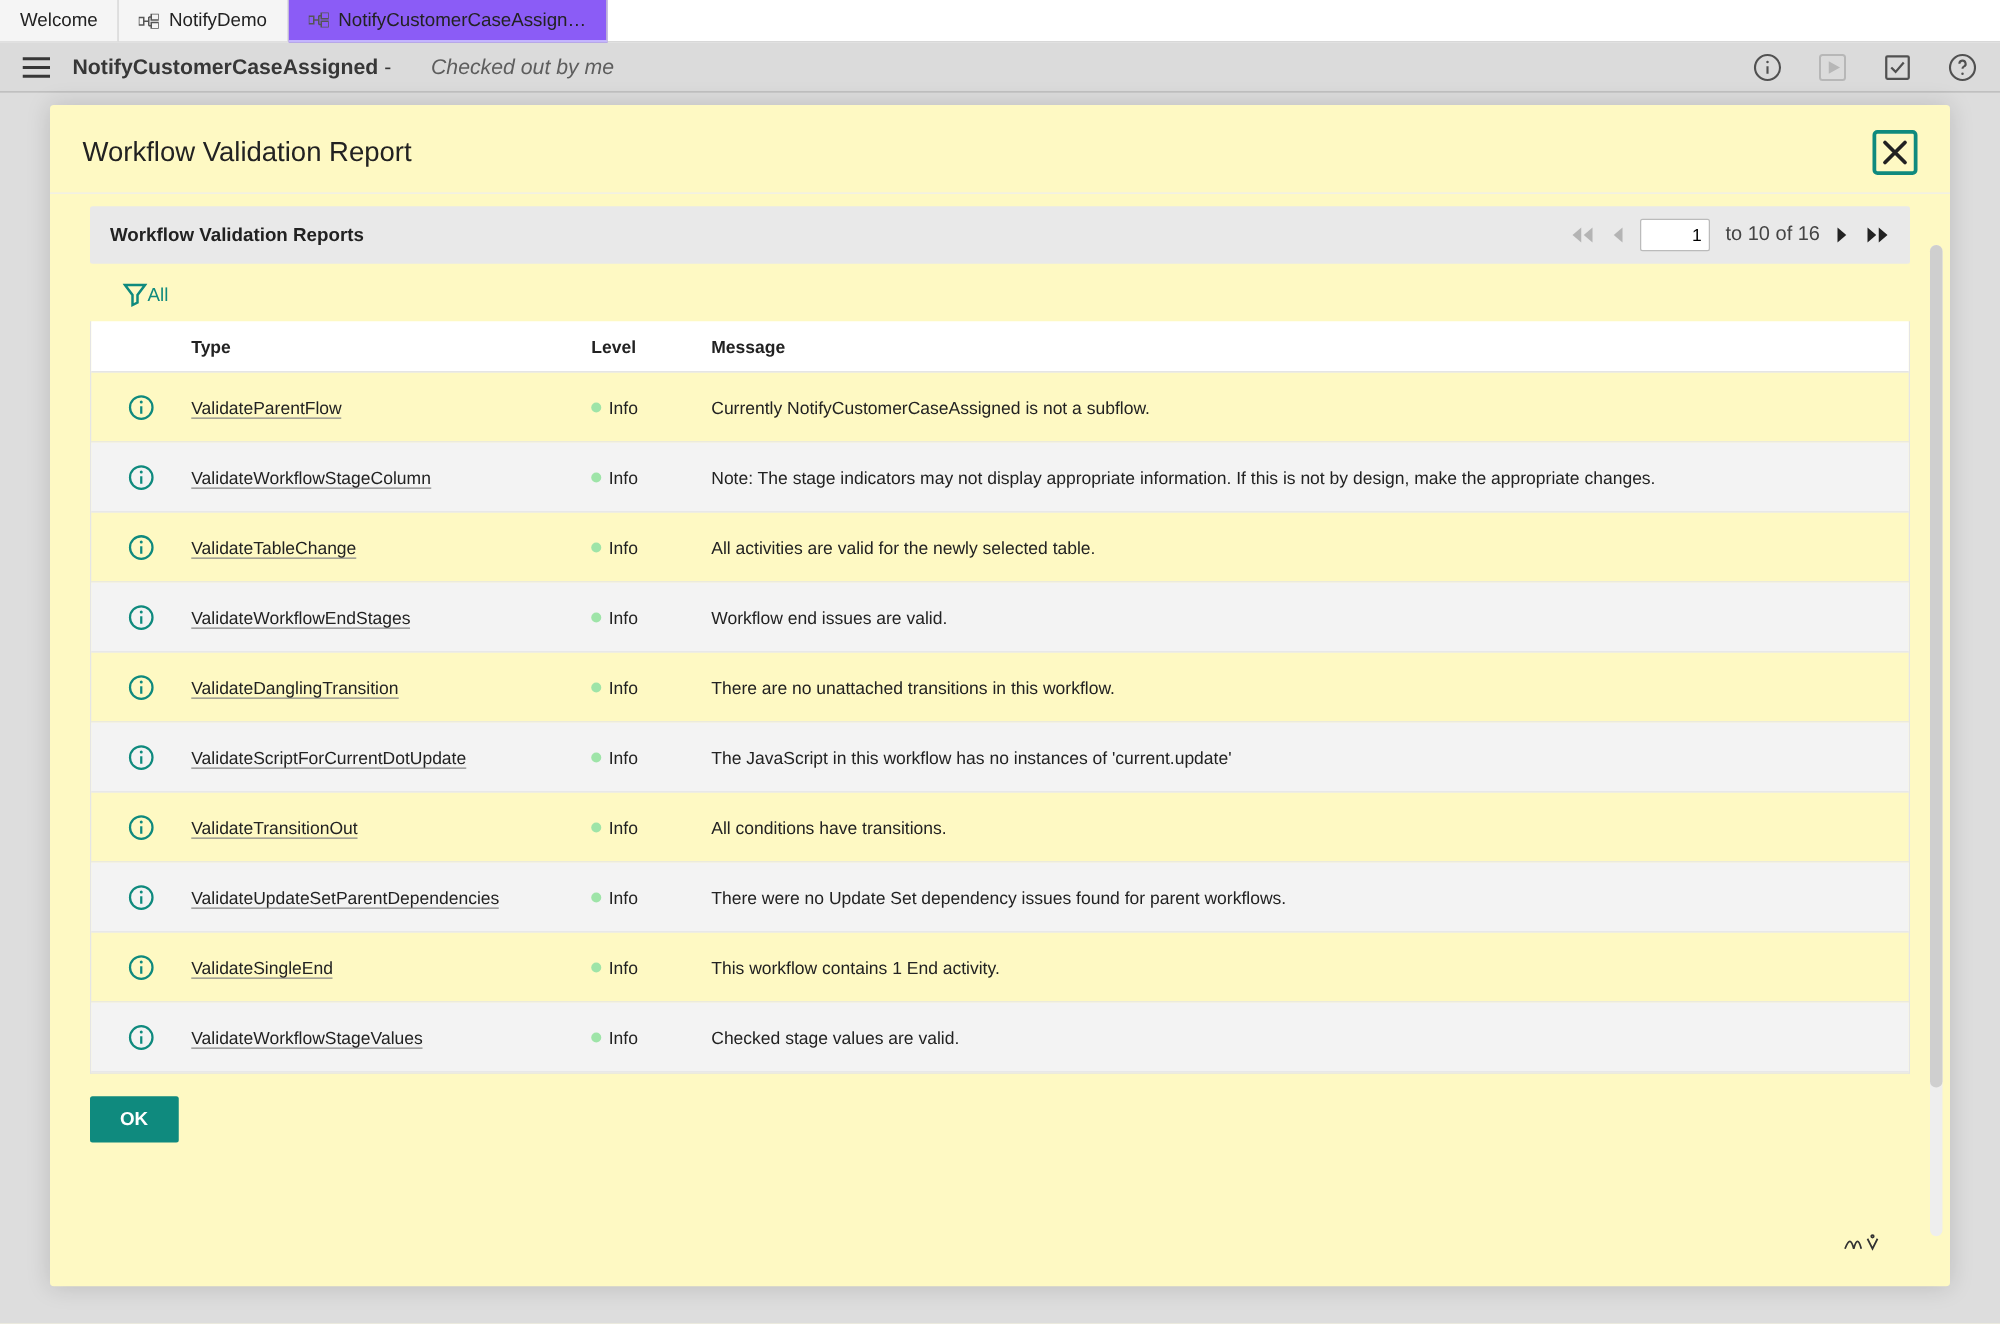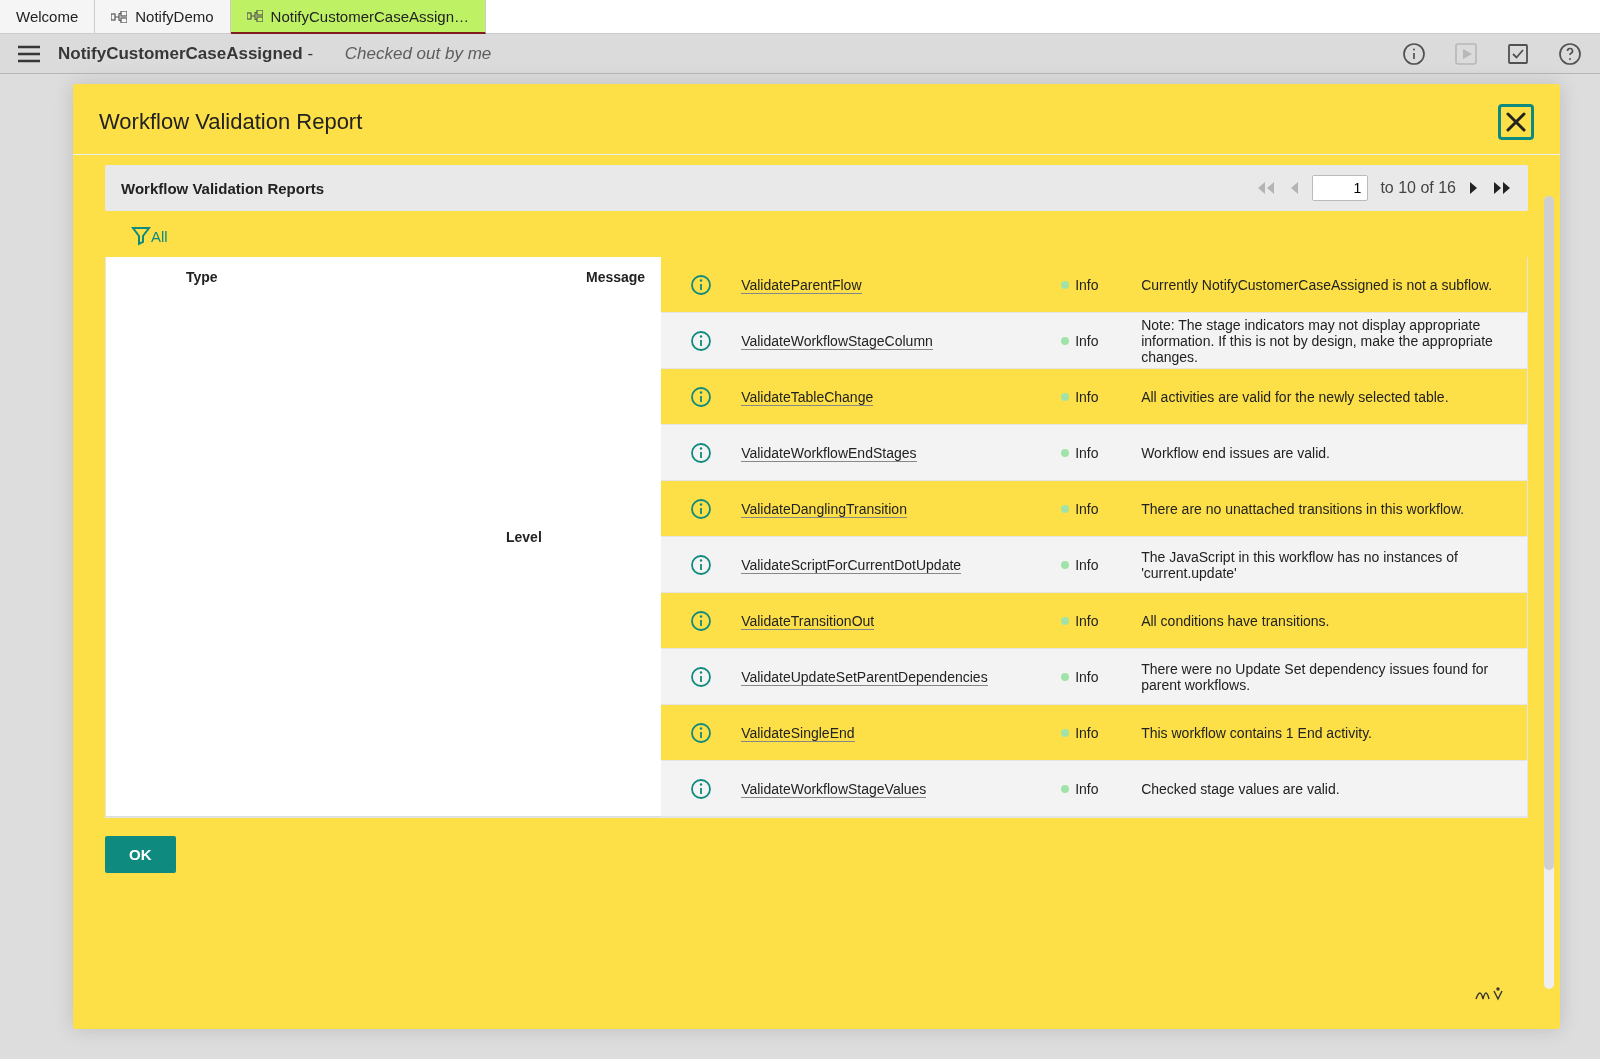--- a/index.html
+++ b/index.html
@@ -1,37 +1,37 @@
 <!DOCTYPE html>
 <html><head>
 <meta charset="utf-8">
 <style>
 * { box-sizing: border-box; margin: 0; padding: 0; }
 body { font-family: -apple-system, "Helvetica Neue", Arial, sans-serif; font-size: 14px; color: #222; background: #fff; width: 1600px; height: 1059px; overflow: hidden; position: relative; }
 
 
 .tabs-row { display: flex; border-bottom: 1px solid #ccc; height: 34px; background: #fff; }
 .tab { padding: 0 16px; display: flex; align-items: center; gap: 8px; border-right: 1px solid #ccc; background: #f5f5f5; font-size: 15px; cursor: pointer; }
-.tab.active { background: #bef264; border-bottom: 2px solid #7f1d1d; margin-bottom: -1px; }
+.tab.active { background: #8b5cf6; border-bottom: 2px solid #c4b5fd; margin-bottom: -1px; }
 .wf-icon-span { display: inline-flex; align-items: center; }
 
 
 .page-header { height: 40px; display: flex; align-items: center; padding: 0 18px; background: #fdfdfd; border-bottom: 1px solid #ccc; gap: 18px; }
 .menu-burger { display: inline-flex; }
 .page-title-text { font-size: 17px; }
 .title-bold { font-weight: 700; text-align: center; }
 .title-italic { font-style: italic; color: #555; margin-left: 27px; }
 .header-spacer { flex: 1; }
 .hdr-icon { display: inline-flex; margin-left: 10px; color: #444; }
 
 
 .backdrop { position: absolute; inset: 0; top: 34px; background: rgba(120,120,120,0.25); }
 
 
-.modal { position: absolute; left: 40px; top: 84px; right: 40px; bottom: 30px; background: #fde047; border-radius: 3px; box-shadow: 0 0 20px rgba(0,0,0,0.15); display: flex; flex-direction: column; margin-left: 33px; }
+.modal { position: absolute; left: 40px; top: 84px; right: 40px; bottom: 30px; background: #fef9c3; border-radius: 3px; box-shadow: 0 0 20px rgba(0,0,0,0.15); display: flex; flex-direction: column; }
 .modal-head { padding: 20px 26px 14px; display: flex; align-items: center; border-bottom: 1px solid #eee; }
 .modal-title { font-size: 22px; font-weight: 400; flex: 1; }
 .close-x { width: 36px; height: 36px; border: 3px solid #0f8a7e; border-radius: 4px; display: flex; align-items: center; justify-content: center; cursor: pointer; }
 
 .modal-body { flex: 1; padding: 10px 32px 20px; overflow: auto; position: relative; }
 
 
 .grid-bar { background: #e9e9e9; border-radius: 2px; padding: 10px 16px; display: flex; align-items: center; gap: 20px; }
 .grid-bar-title { font-weight: 700; font-size: 15px; }
 .grid-bar-spacer { flex: 1; }
@@ -39,25 +39,25 @@
 .pager-btn { cursor: pointer; display: inline-flex; color: #555; }
 .pager-btn.disabled { opacity: .35; cursor: default; }
 .pager-input { width: 56px; height: 26px; text-align: right; padding: 0 6px; border: 1px solid #bbb; border-radius: 2px; font-size: 14px; }
 .pager-range { color: #444; font-size: 16px; }
 
 
 .filter-row { display: flex; align-items: center; padding: 14px 26px 10px; }
 .filter-link { color: #0f8a7e; font-size: 15px; text-decoration: none; cursor: pointer; }
 
 
-.tbl { display: flex; flex-direction: row; border: 1px solid #e5e5e5; border-top: none; }
+.tbl { display: flex; flex-direction: column; border: 1px solid #e5e5e5; border-top: none; }
 .tbl-head { display: flex; padding: 12px 0; border-bottom: 1px solid #ddd; font-weight: 700; background: #fff; }
 .col-icon   { width: 80px; display: flex; justify-content: center; }
 .col-type   { width: 320px; padding-right: 10px; }
-.col-level  { width: 80px; display: flex; align-items: center; gap: 6px; }
+.col-level  { width: 96px; display: flex; align-items: center; gap: 6px; }
 .col-msg    { flex: 1; padding-right: 16px; }
 .tbl-row { display: flex; align-items: center; min-height: 56px; border-bottom: 1px solid #e5e5e5; }
 .tbl-row.alt { background: #f3f3f3; }
 .row-icon { display: inline-flex; }
 .type-link { color: #222; border-bottom: 1px solid #888; cursor: pointer; text-decoration: none; }
 .level-dot { width: 8px; height: 8px; background: #9ee4a8; border-radius: 50%; display: inline-block; }
 
 
 .ok-btn { margin-top: 18px; background: #0f8a7e; color: #fff; border: none; padding: 10px 24px; font-size: 15px; font-weight: 700; border-radius: 2px; cursor: pointer; }
 

